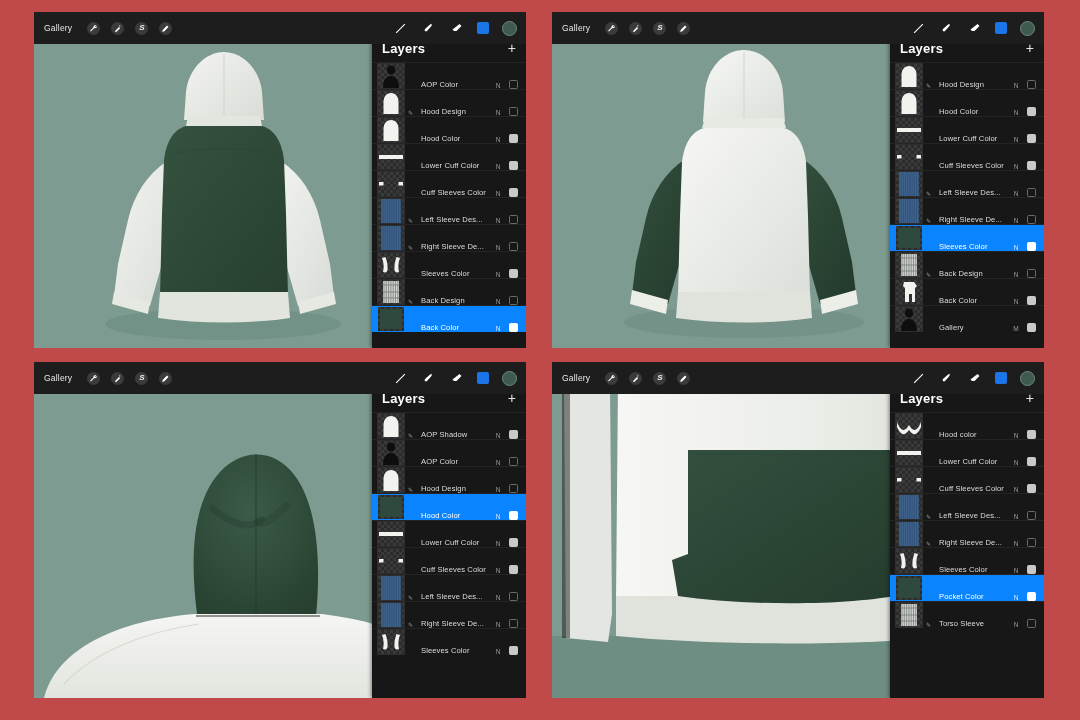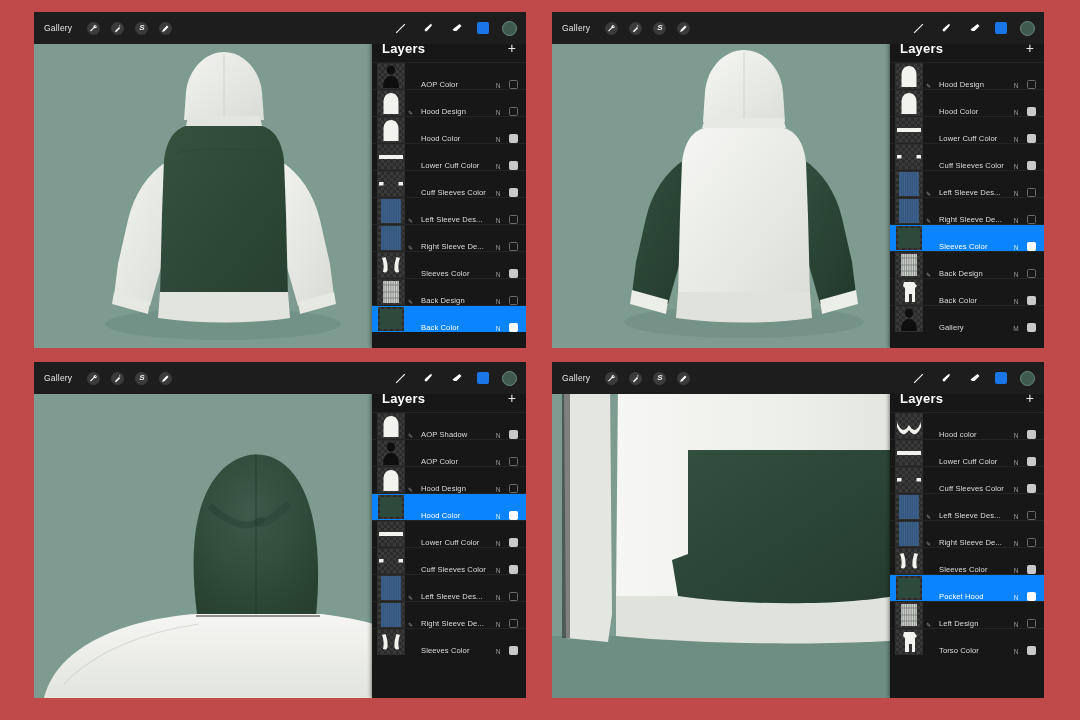--- a/index.html
+++ b/index.html
@@ -907,21 +907,21 @@
             <span class="blend">N</span>
             <span class="cb on"></span>
           </div>
           <div class="row sel">
             <span class="thumb">
               <span class="sh"><svg viewBox="0 0 26 24" width="100%" height="100%">
                   <rect x="2" y="2" width="22" height="20" fill="#2e4a3c"></rect>
                 </svg></span>
             </span>
             <span class="lock"></span>
-            <span class="lname">Pocket Hood</span>
+            <span class="lname">Pocket Color</span>
             <span class="blend">N</span>
             <span class="cb on"></span>
           </div>
           <div class="row">
             <span class="thumb">
               <span class="sh"><svg viewBox="0 0 26 24" width="100%" height="100%">
                   <rect x="5" y="1" width="16" height="22" fill="#cfd2cd"></rect>
                   <g stroke="#6e7470" stroke-width=".7">
                     <line x1="6" y1="1" x2="6" y2="23"></line>
                     <line x1="8.3" y1="1" x2="8.3" y2="23"></line>
@@ -930,34 +930,23 @@
                     <line x1="15.2" y1="1" x2="15.2" y2="23"></line>
                     <line x1="17.5" y1="1" x2="17.5" y2="23"></line>
                     <line x1="19.799999999999997" y1="1" x2="19.799999999999997" y2="23"></line>
                     <line x1="5" y1="5" x2="21" y2="5"></line>
                     <line x1="5" y1="12" x2="21" y2="12"></line>
                     <line x1="5" y1="18" x2="21" y2="18"></line>
                   </g>
                 </svg></span>
             </span>
             <span class="lock">✎</span>
-            <span class="lname">Left Design</span>
-            <span class="blend">N</span>
-            <span class="cb"></span>
-          </div>
-          <div class="row">
-            <span class="thumb">
-              <span class="sh"><svg viewBox="0 0 26 24" width="100%" height="100%">
-                  <path d="M8 2h10l3 4-2 2v14h-3v-8h-3v8H9V8L7 6z" fill="#f2f3ef"></path>
-                </svg></span>
-            </span>
-            <span class="lock"></span>
-            <span class="lname">Torso Color</span>
-            <span class="blend">N</span>
-            <span class="cb on"></span>
+            <span class="lname">Torso Sleeve</span>
+            <span class="blend">N</span>
+            <span class="cb"></span>
           </div>
         </div>
     </div>
     <div class="toolbar">
       <div class="tb-left">
         <span class="gallery">Gallery</span>
         <span class="tb-icon">
             <svg width="9" height="9" viewBox="0 0 24 24" fill="#fff">
               <path d="M21 5a5 5 0 0 1-6.9 5.9L5 20l-2-2 9.1-9.1A5 5 0 0 1 19 3l-3 3 2 2 3-3z"></path>
             </svg>

